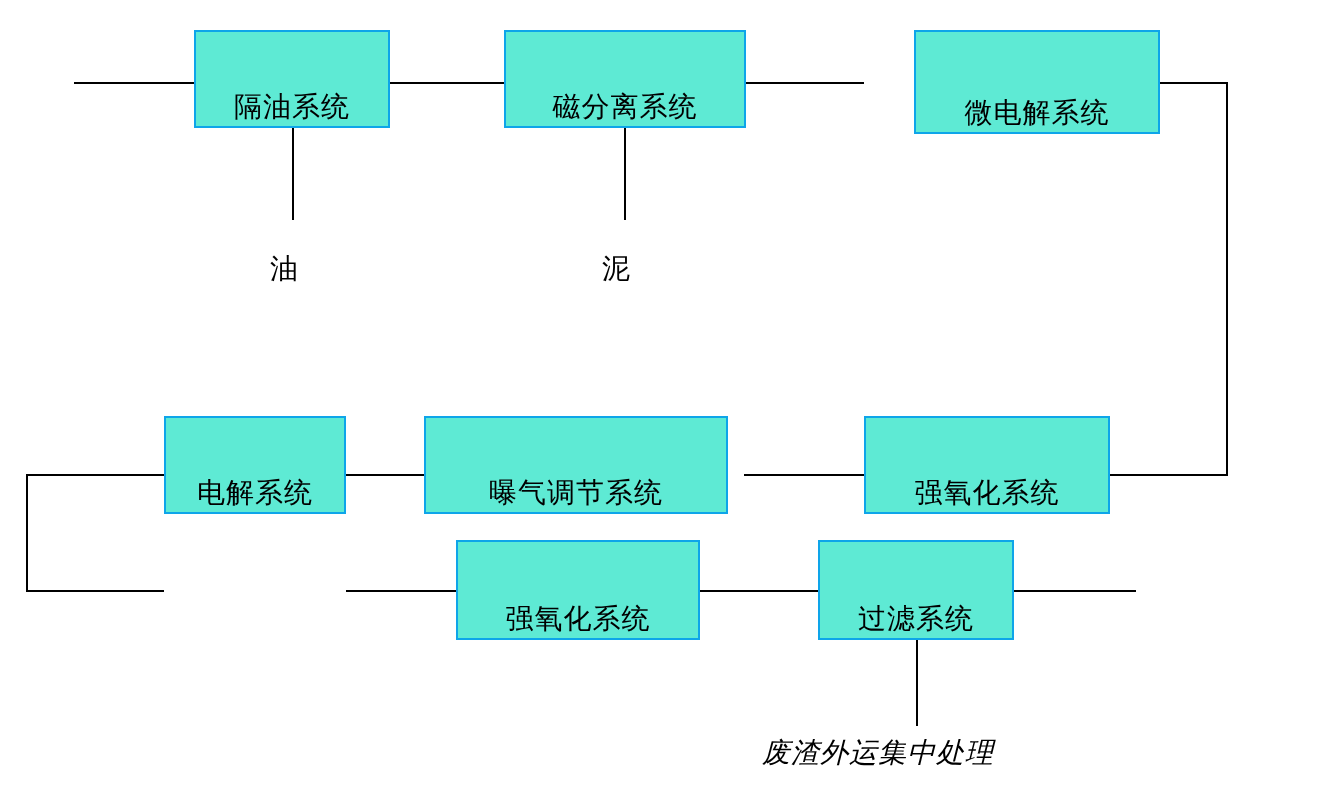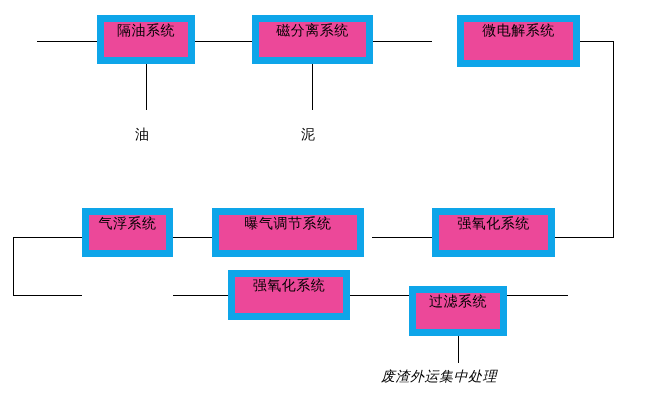--- a/index.html
+++ b/index.html
@@ -11,24 +11,24 @@
     position: relative;
     width: 669px;
     height: 404px;
     background: #ffffff;
     font-family: "DejaVu Sans", "Liberation Sans", sans-serif;
     overflow: hidden;
   }
   .node {
     position: absolute;
     box-sizing: border-box;
-    border: 7px solid #0ea5e9;
-    background: #ec4899;
+    border: 1px solid #0ea5e9;
+    background: #5eead4;
     display: flex;
-    align-items: flex-start;
+    align-items: flex-end;
     justify-content: center;
     color: #000000;
     font-size: 14px;
     letter-spacing: 0.5px;
     white-space: nowrap;
     z-index: 3;
   }
   .lbl {
     position: absolute;
     color: #000000;
@@ -91,37 +91,37 @@
 
   <div class="node" style="left:252px; top:15px; width:121px; height:49px;">
     <span>磁分离系统</span>
   </div>
 
   <div class="node" style="left:457px; top:15px; width:123px; height:52px;">
     <span>微电解系统</span>
   </div>
 
   <div class="node" style="left:82px; top:208px; width:91px; height:49px;">
-    <span>气浮系统</span>
+    <span>电解系统</span>
   </div>
 
   <div class="node" style="left:212px; top:208px; width:152px; height:49px;">
     <span>曝气调节系统</span>
   </div>
 
   <div class="node" style="left:432px; top:208px; width:123px; height:49px;">
     <span>强氧化系统</span>
   </div>
 
 
   <div class="node" style="left:228px; top:270px; width:122px; height:50px;">
     <span>强氧化系统</span>
   </div>
 
-  <div class="node" style="left:409px; top:286px; width:98px; height:50px;">
+  <div class="node" style="left:409px; top:270px; width:98px; height:50px;">
     <span>过滤系统</span>
   </div>
 
   <div class="lbl" style="left:135px; top:126px;">油</div>
 
   <div class="lbl" style="left:301px; top:126px;">泥</div>
 
 
   <div class="lbl" style="left:381px; top:368px;font-style:italic;">废渣外运集中处理</div>
 

